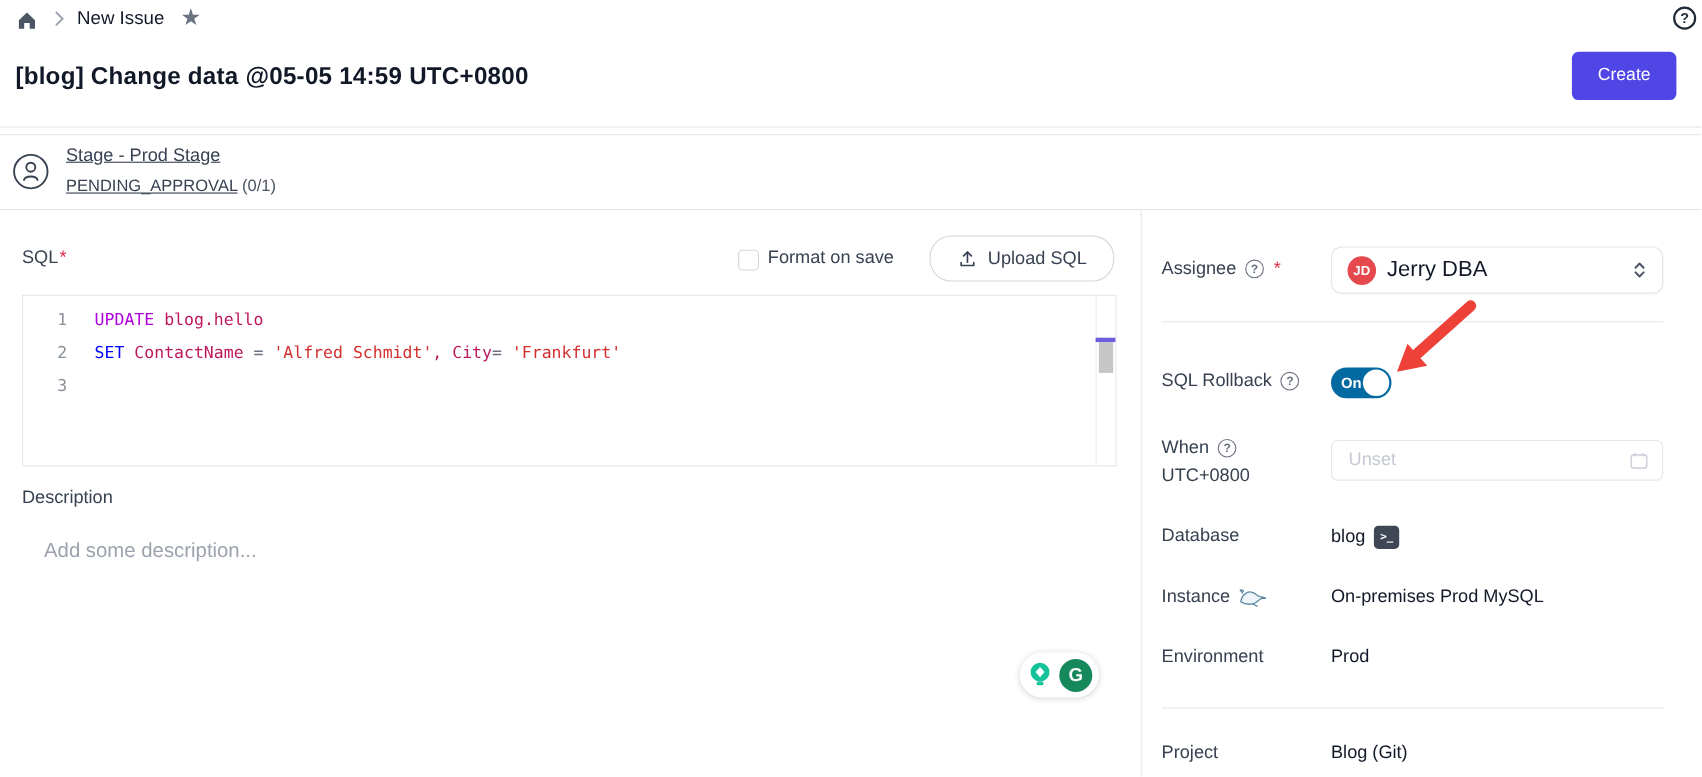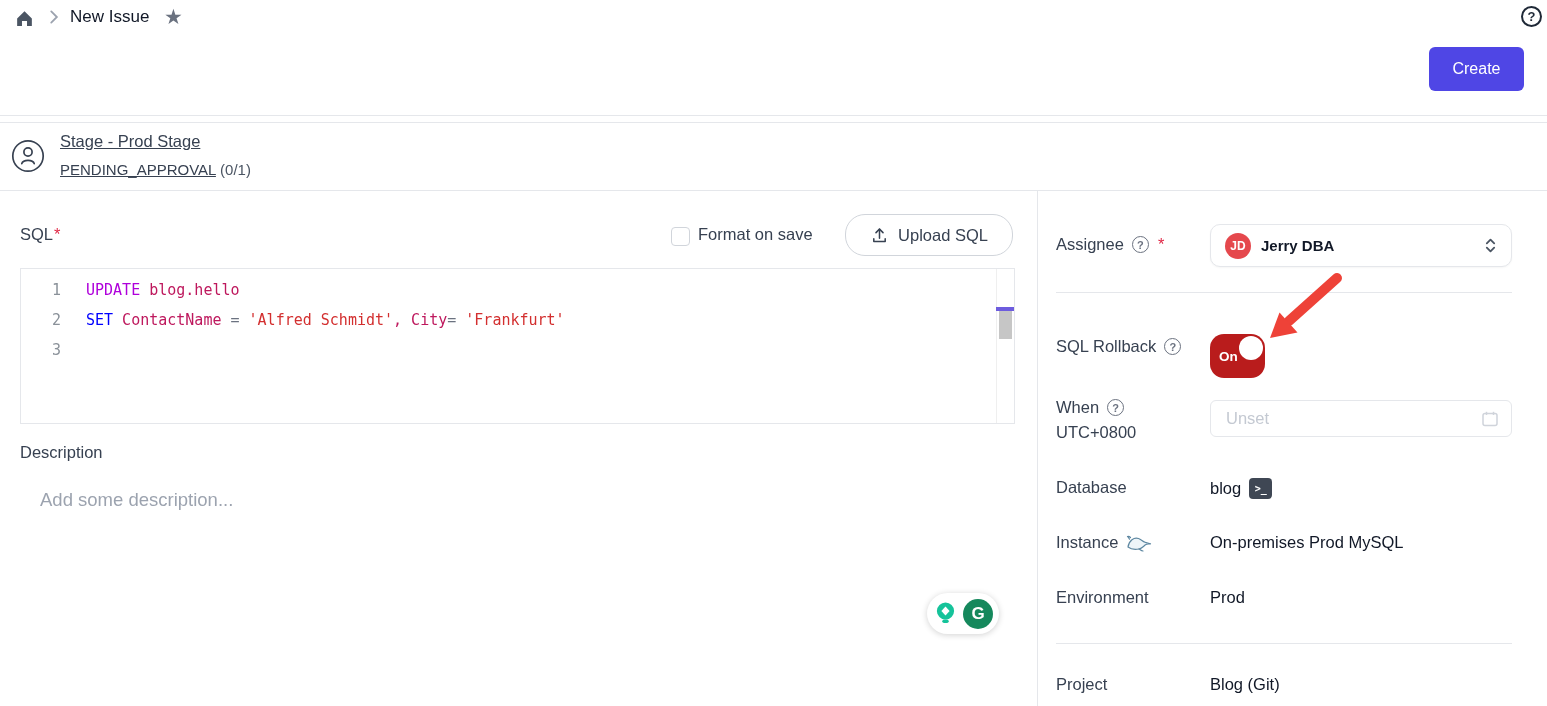--- a/index.html
+++ b/index.html
@@ -63,23 +63,23 @@
     display:flex; align-items:center; justify-content:center; font-size:17px; font-weight:700; }
 
   
   .side-label { font-size:16.5px; color:#374151; display:flex; align-items:center; gap:8px; }
   .side-value { font-size:16.5px; color:#111827; }
   .select-box { display:flex; align-items:center; gap:10px; padding:0 14px;
     border:1px solid #e5e7eb; border-radius:10px; background:#fff;
     box-shadow:0 1px 2px rgba(0,0,0,.04); cursor:pointer; }
   .avatar { width:26px; height:26px; border-radius:50%; background:#e5484d; color:#fff;
     display:flex; align-items:center; justify-content:center; font-size:12px; font-weight:700; flex:none; }
-  .select-value { font-size:15px; color:#111827; flex:1;font-weight:bold; }
-
-  .toggle { position:relative; width:55px; height:44px; background:#b91c1c; border-radius:14px;
+  .select-value { font-size:20px; color:#111827; flex:1; }
+
+  .toggle { position:relative; width:55px; height:28px; background:#0369a1; border-radius:14px;
     display:flex; align-items:center; cursor:pointer; }
   .toggle-label { color:#fff; font-size:13.5px; font-weight:600; margin-left:9px; }
   .toggle-knob { position:absolute; right:2px; top:2px; width:24px; height:24px;
     background:#fff; border-radius:50%; }
 
   .date-input { width:302px; height:37px; border:1px solid #e5e7eb; border-radius:6px;
     padding:0 34px 0 15px; font-size:16.5px; font-family:inherit; color:#111827; background:#fff; }
   .date-input::placeholder { color:#c4c9d2; }
 
   .terminal-chip { display:inline-flex; align-items:center; justify-content:center;
@@ -98,20 +98,21 @@
   </span>
   <span class="abs crumb-sep" style="left:46px;top:8px;">
     <svg width="15" height="18" viewBox="0 0 12 16">
         <path d="M4 3 L9 8 L4 13" stroke="#9ca3af" stroke-width="1.6" fill="none" stroke-linecap="round"></path>
       </svg>
   </span>
   <span class="abs crumb-text" style="left:70px;top:7px;">New Issue</span>
   <span class="abs star" style="left:164px;top:6px;">★</span>
   <span class="abs help-circle help-dark" style="left:1521px;top:6px;">?</span>
 
+  <div class="abs page-title" style="left:14px;top:56px;">[blog] Change data @05-05 14:59 UTC+0800</div>
   <button class="abs btn-primary" style="left:1429px;top:47px;width:95px;height:44px;">Create</button>
 
   <div class="abs hr" style="left:0;top:115px;width:1547px;"></div>
   <div class="abs hr" style="left:0;top:122px;width:1547px;"></div>
 
   <span class="abs" style="left:11px;top:139px;">
     <svg width="34" height="34" viewBox="0 0 34 34" fill="none" stroke="#374151" stroke-width="1.7">
       <circle cx="17" cy="17" r="15.2"></circle>
       <circle cx="17" cy="13" r="4.1"></circle>
       <path d="M10.8 24.6 C12.2 20.4 21.8 20.4 23.2 24.6" stroke-linecap="round"></path>

